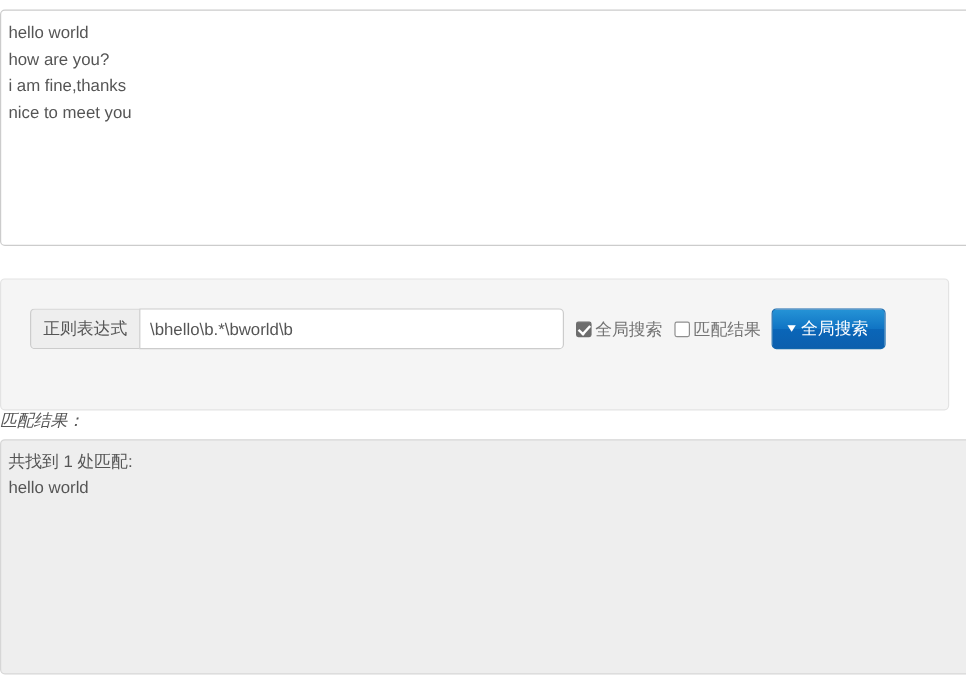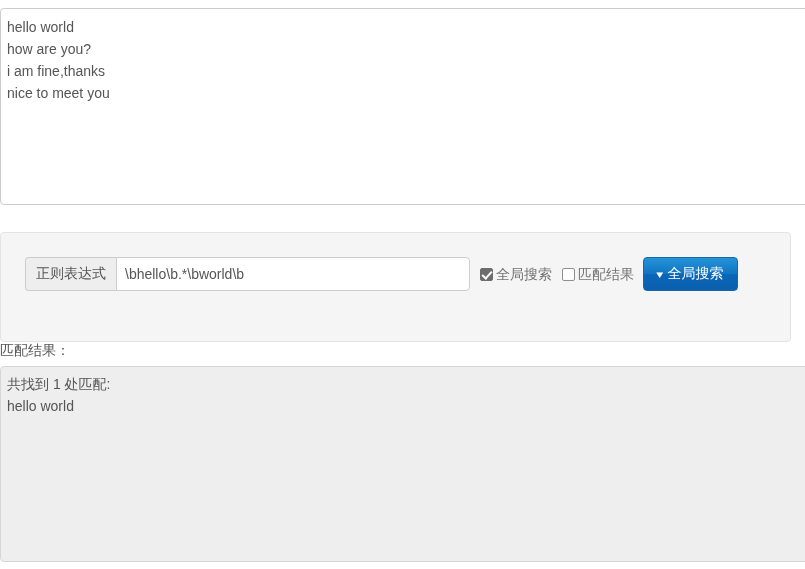--- a/index.html
+++ b/index.html
@@ -166,20 +166,21 @@
   }
 
   
   .result-label {
     position: absolute;
     left: 0px;
     top: 342px;
     font-size: 14px;
     color: #555555;
     white-space: nowrap;
+    font-style: italic;
   }
   .result-box {
     position: absolute;
     left: 0px;
     top: 366px;
     width: 812px;
     height: 196px;
     box-sizing: border-box;
     background: #eeeeee;
     border: 1px solid #d6d6d6;

